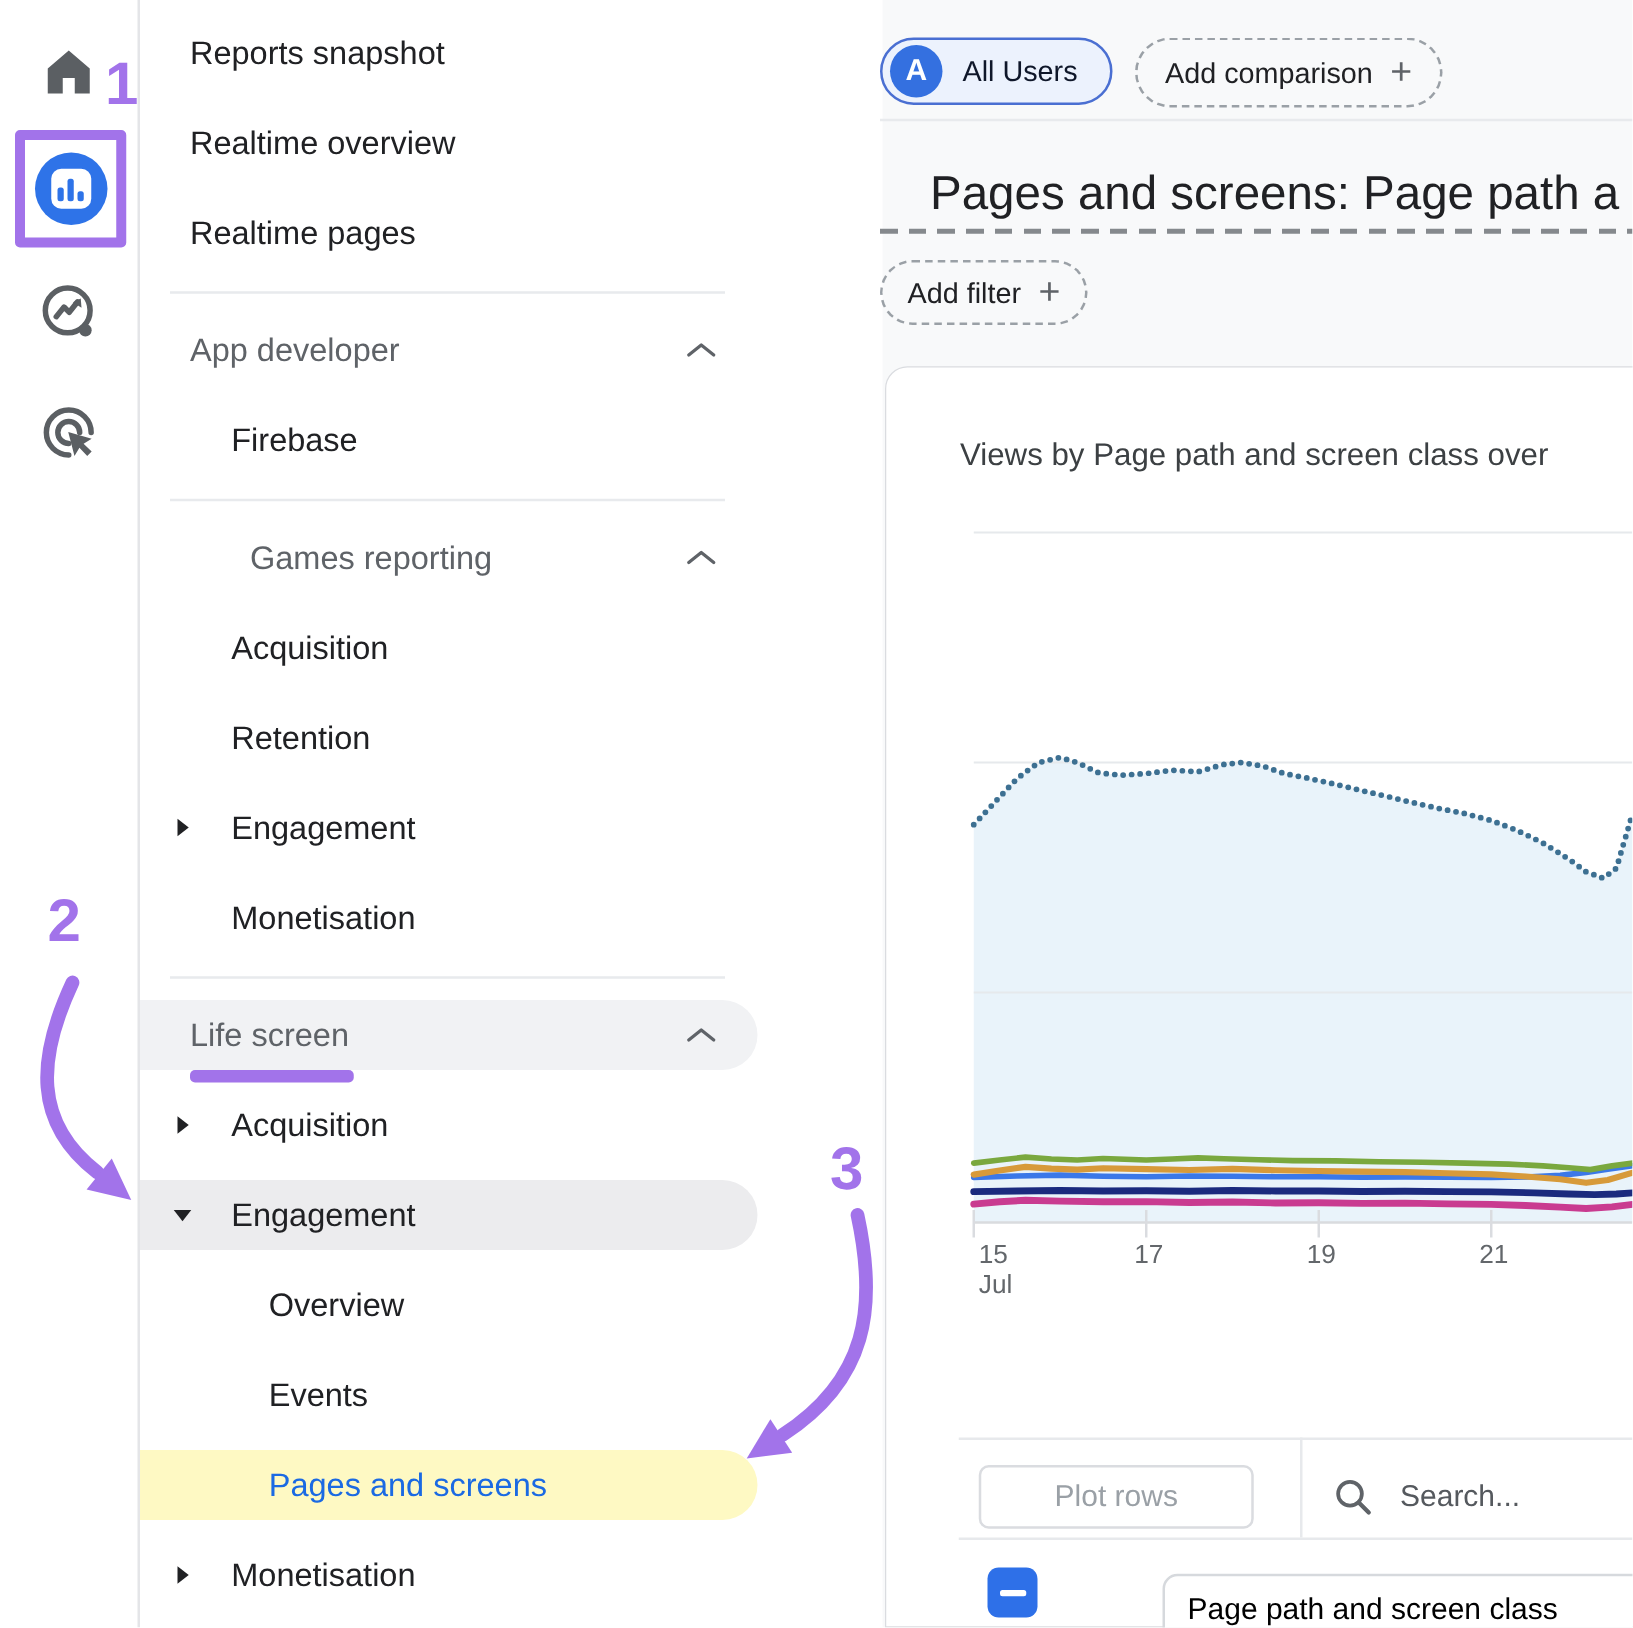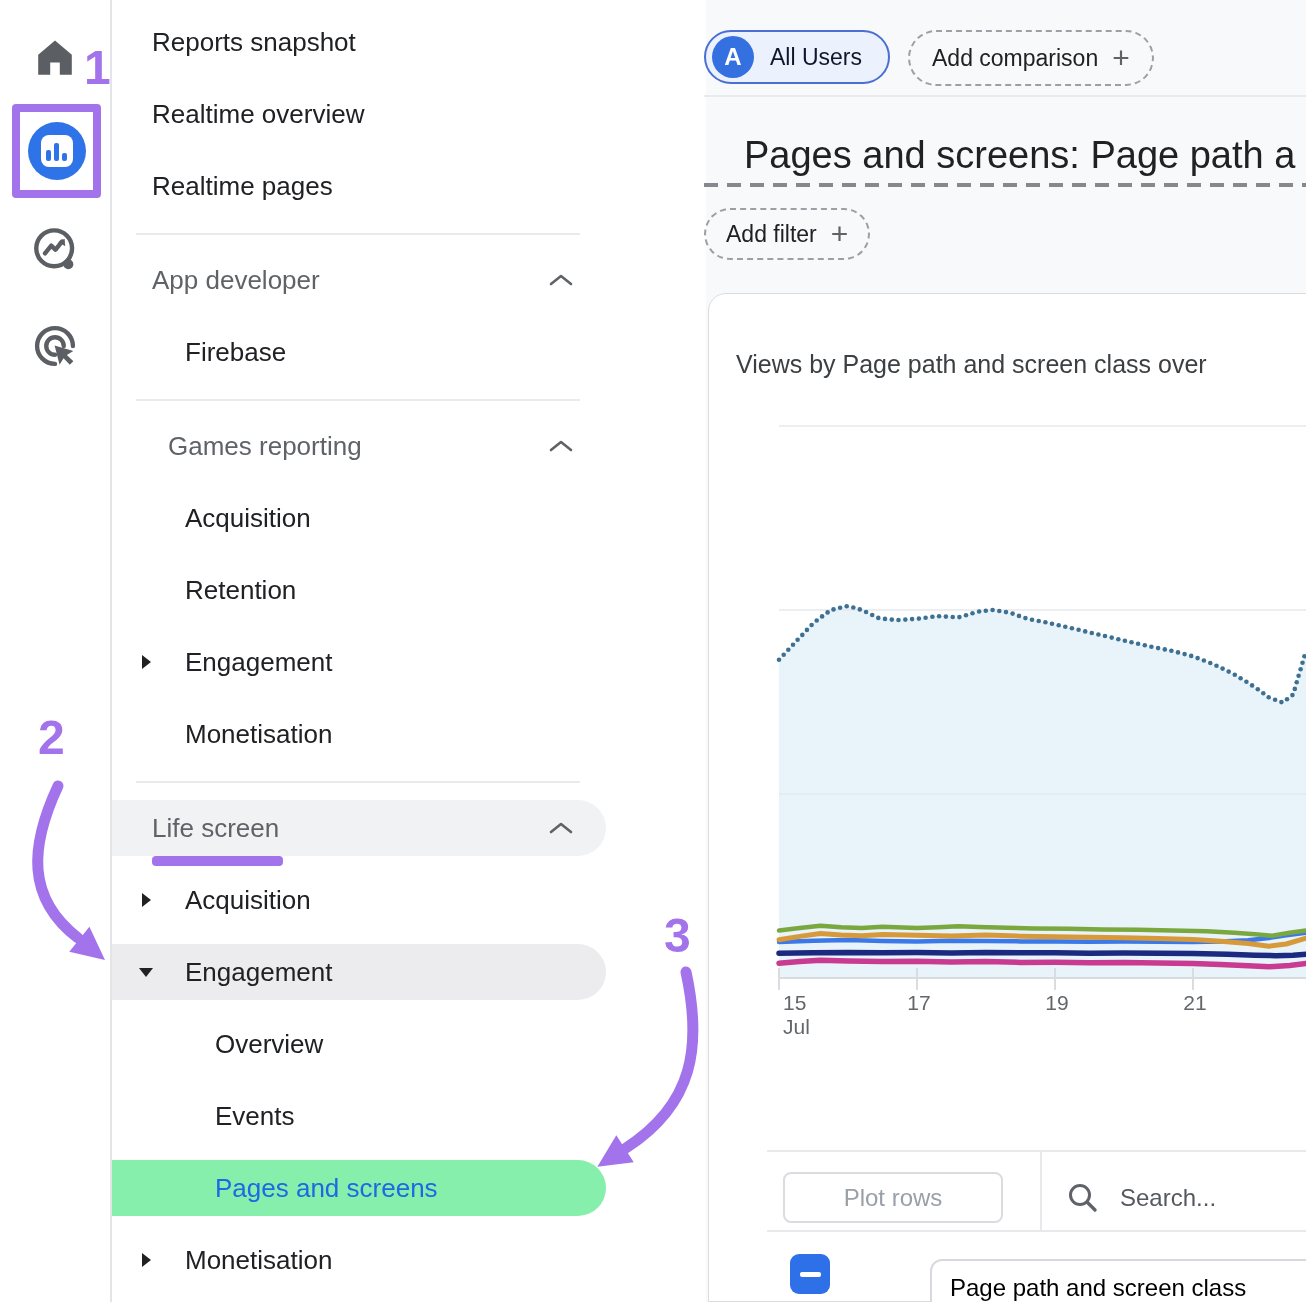--- a/index.html
+++ b/index.html
@@ -17,21 +17,21 @@
   #reports-glyph .bar{width:5px;background:#2e73e8;border-radius:2px;}
 
   
   #sidebar{position:absolute;left:112px;top:0;width:594px;height:1302px;background:#fff;}
   .sb-row{position:absolute;left:0;width:494px;height:56px;border-radius:0 28px 28px 0;display:flex;align-items:center;white-space:nowrap;}
   .sb-label{font-size:26px;color:#202124;}
   .sb-section .sb-label{color:#5f6368;}
   .sb-active .sb-label{color:#1b6ae3;font-weight:500;}
   .sb-bg-gray{background:#ececee;}
   .sb-bg-lightgray{background:#f1f2f4;}
-  .sb-bg-blue{background:#86efac;}
+  .sb-bg-blue{background:#fef9c3;}
   .sb-divider{position:absolute;left:24px;width:444px;height:1.5px;background:#e8eaed;}
   .sb-tri{position:absolute;left:24px;top:0;width:20px;height:56px;display:flex;align-items:center;justify-content:center;}
   .sb-chevron{position:absolute;right:32px;top:20px;}
   #lifecycle-underline{position:absolute;left:152px;top:856px;width:131px;height:10px;border-radius:4px;background:#a273ea;}
 
   
   #main-bg{position:absolute;left:704px;top:0;width:602px;height:1302px;background:#f8f9fa;}
   #chip-allusers{position:absolute;left:704px;top:30px;height:54px;border-radius:28px;background:#ecf2fd;border:2px solid #4a6fd2;display:flex;align-items:center;box-sizing:border-box;padding:0 26px 0 6px;gap:16px;}
   #chip-avatar{width:42px;height:42px;border-radius:50%;background:#3470e0;color:#fff;font-size:24px;font-weight:700;display:flex;align-items:center;justify-content:center;}
   #chip-allusers .lbl{font-size:23px;color:#0f172a;}
@@ -40,21 +40,21 @@
   #add-filter{position:absolute;left:704px;top:208px;height:52px;padding:0 20px;gap:14px;border-radius:26px;}
   .pill-lbl{font-size:23px;color:#202124;}
   .plus{font-size:30px;color:#5f6368;font-weight:400;line-height:1;}
   #top-divider{position:absolute;left:704px;top:95px;width:602px;height:2px;background:#e8eaed;}
   #page-title{position:absolute;left:704px;top:134px;width:602px;height:48px;font-size:38px;color:#202124;white-space:nowrap;overflow:hidden;margin-left:40px;}
   #title-dashes{position:absolute;left:704px;top:183px;width:602px;height:4px;
      background:repeating-linear-gradient(90deg,#85898d 0 14px,transparent 14px 23px);}
 
   
   #card{position:absolute;left:708px;top:293px;width:600px;height:1009px;background:#fff;border:1.5px solid #dadce0;border-radius:18px 0 0 0;box-sizing:border-box;}
-  #chart-title{position:absolute;left:736px;top:350px;width:538px;font-size:25px;color:#3c4043;white-space:nowrap;overflow:hidden;}
+  #chart-title{position:absolute;left:768px;top:350px;width:538px;font-size:25px;color:#3c4043;white-space:nowrap;overflow:hidden;}
   #chart-svg{position:absolute;left:704px;top:404px;}
   #legend{position:absolute;left:768px;top:1062px;width:538px;height:40px;display:flex;align-items:center;gap:22px;overflow:hidden;white-space:nowrap;}
   .leg-item{display:flex;align-items:center;gap:10px;}
   .leg-lbl{font-size:23px;color:#3c4043;}
   .leg-circle{width:23px;height:23px;border-radius:50%;}
   .leg-square{width:23px;height:23px;border-radius:2px;}
 
   
   .hline{position:absolute;height:1.5px;background:#e7e9ec;}
   #vdivider{position:absolute;left:1040px;top:1150px;width:2px;height:80px;background:#e7e9ec;}
@@ -126,21 +126,21 @@
         <span class="sb-label" style="padding-left: 40px;">App developer</span>
         <span class="sb-chevron"><svg width="26" height="16">
             <polyline points="3,12 13,4 23,12" fill="none" stroke="#5f6368" stroke-width="2.6" stroke-linecap="round" stroke-linejoin="round"></polyline>
           </svg></span>
       </div>
       <div class="sb-row" style="top: 324px;">
         <span class="sb-label" style="padding-left: 73px;">Firebase</span>
       </div>
       <div class="sb-divider" style="top: 399px;"></div>
       <div class="sb-row sb-section" style="top: 418px;">
-        <span class="sb-label" style="padding-left: 56px;">Games reporting</span>
+        <span class="sb-label" style="padding-left: 40px; margin-left: 48px;">Games reporting</span>
         <span class="sb-chevron"><svg width="26" height="16">
             <polyline points="3,12 13,4 23,12" fill="none" stroke="#5f6368" stroke-width="2.6" stroke-linecap="round" stroke-linejoin="round"></polyline>
           </svg></span>
       </div>
       <div class="sb-row" style="top: 490px;">
         <span class="sb-label" style="padding-left: 73px;">Acquisition</span>
       </div>
       <div class="sb-row" style="top: 562px;">
         <span class="sb-label" style="padding-left: 73px;">Retention</span>
       </div>

